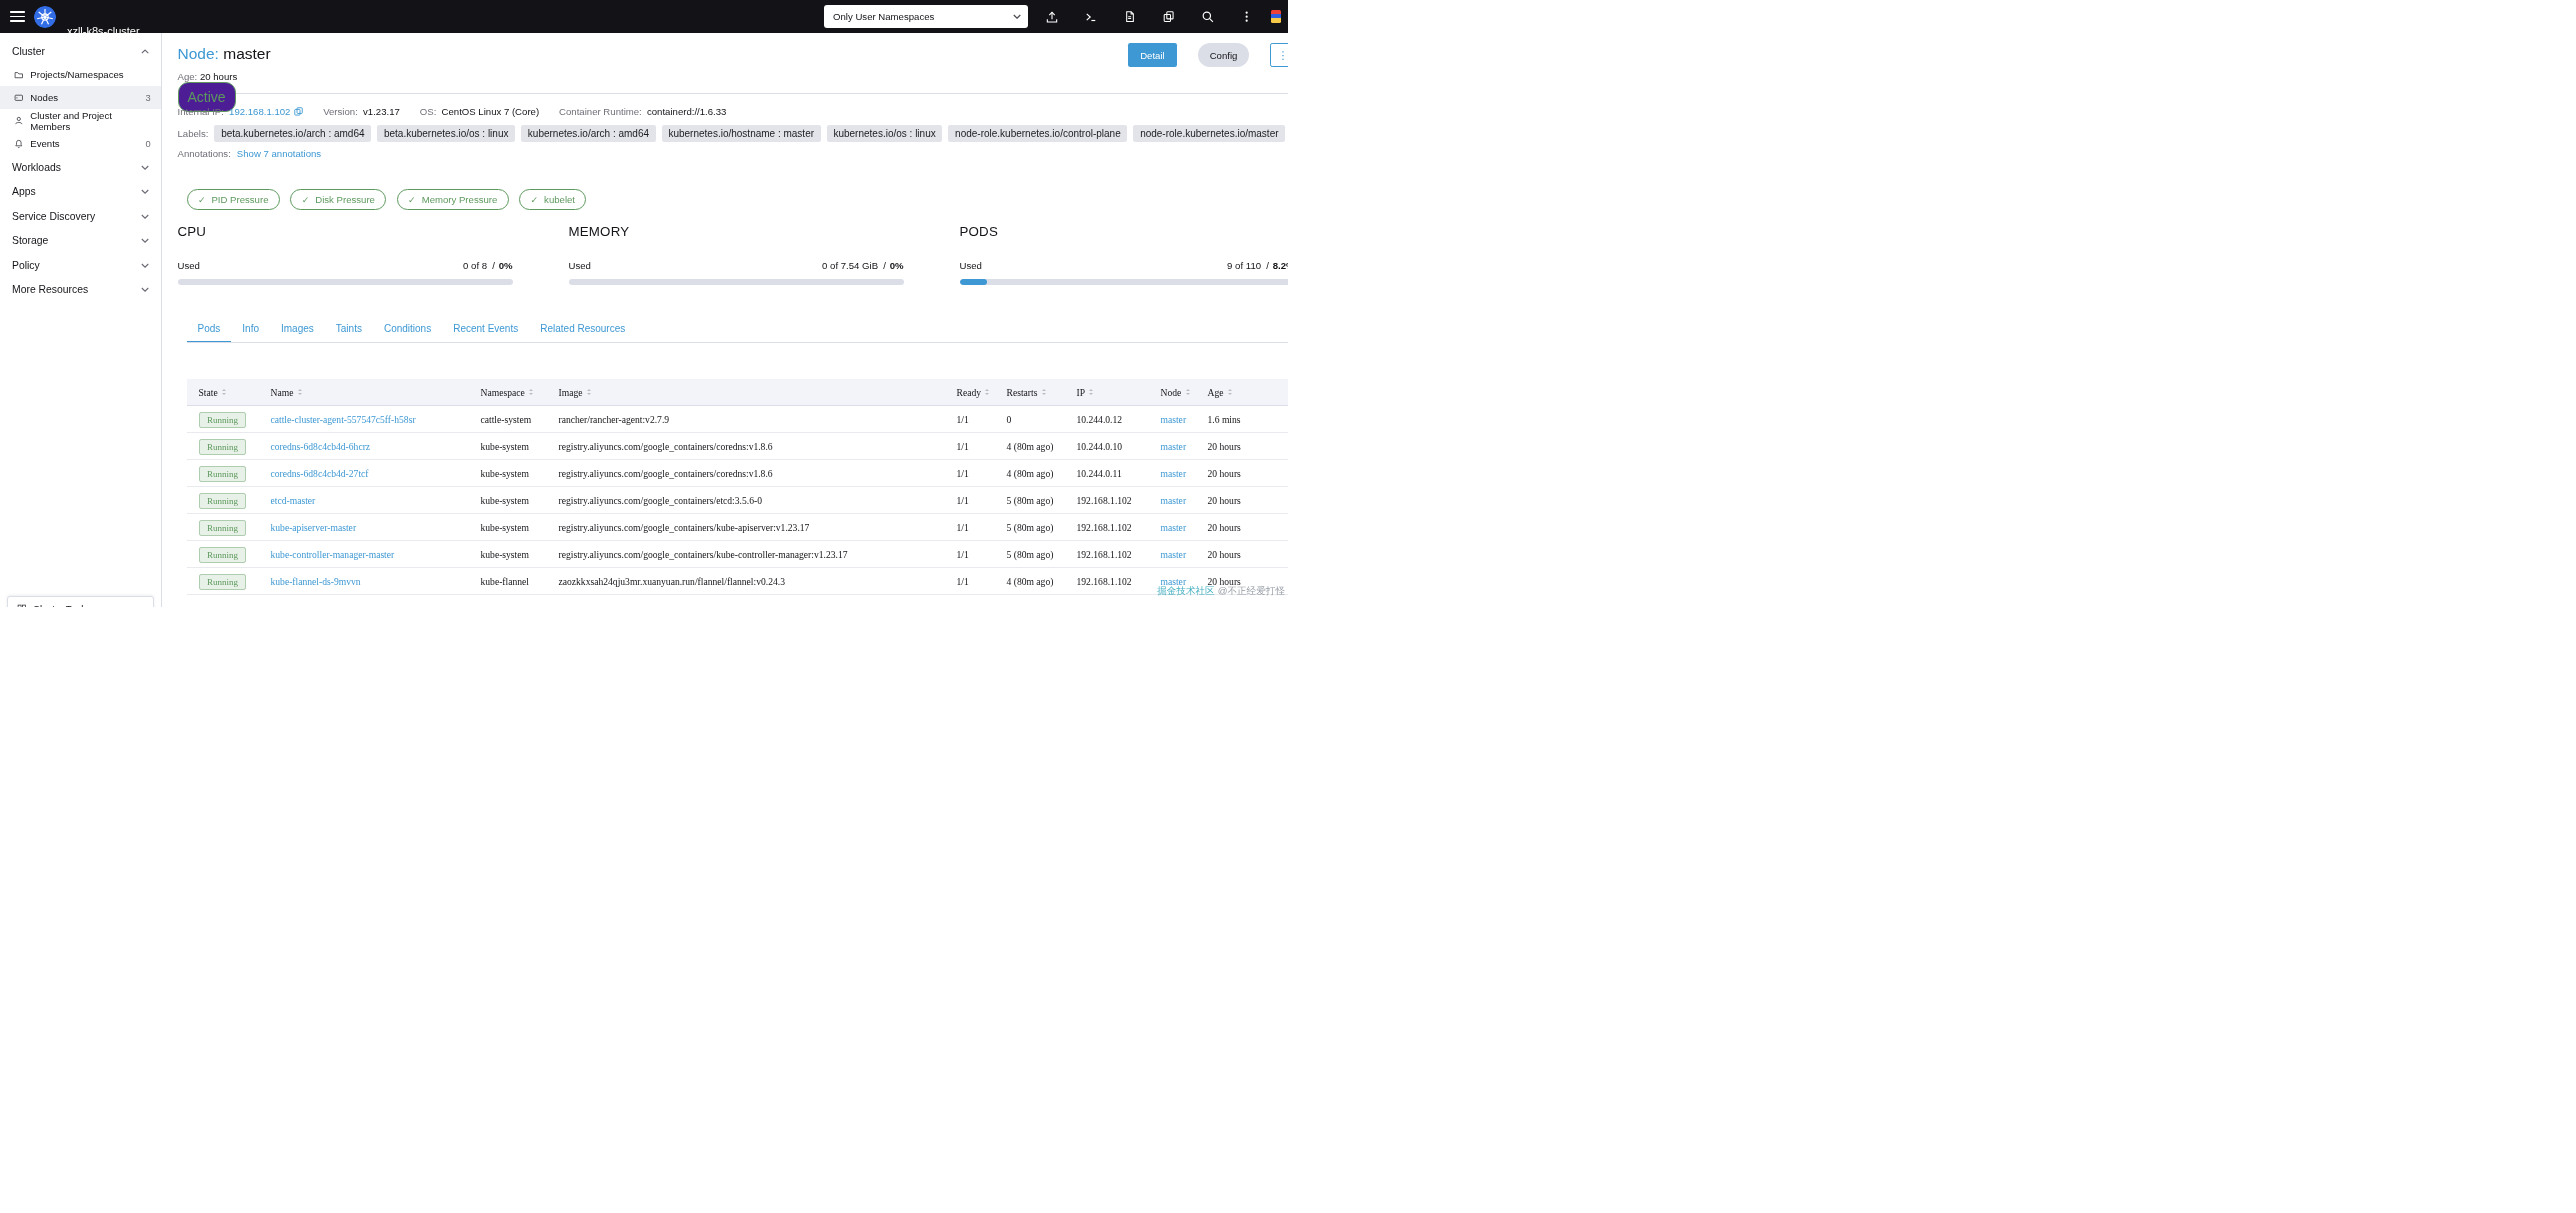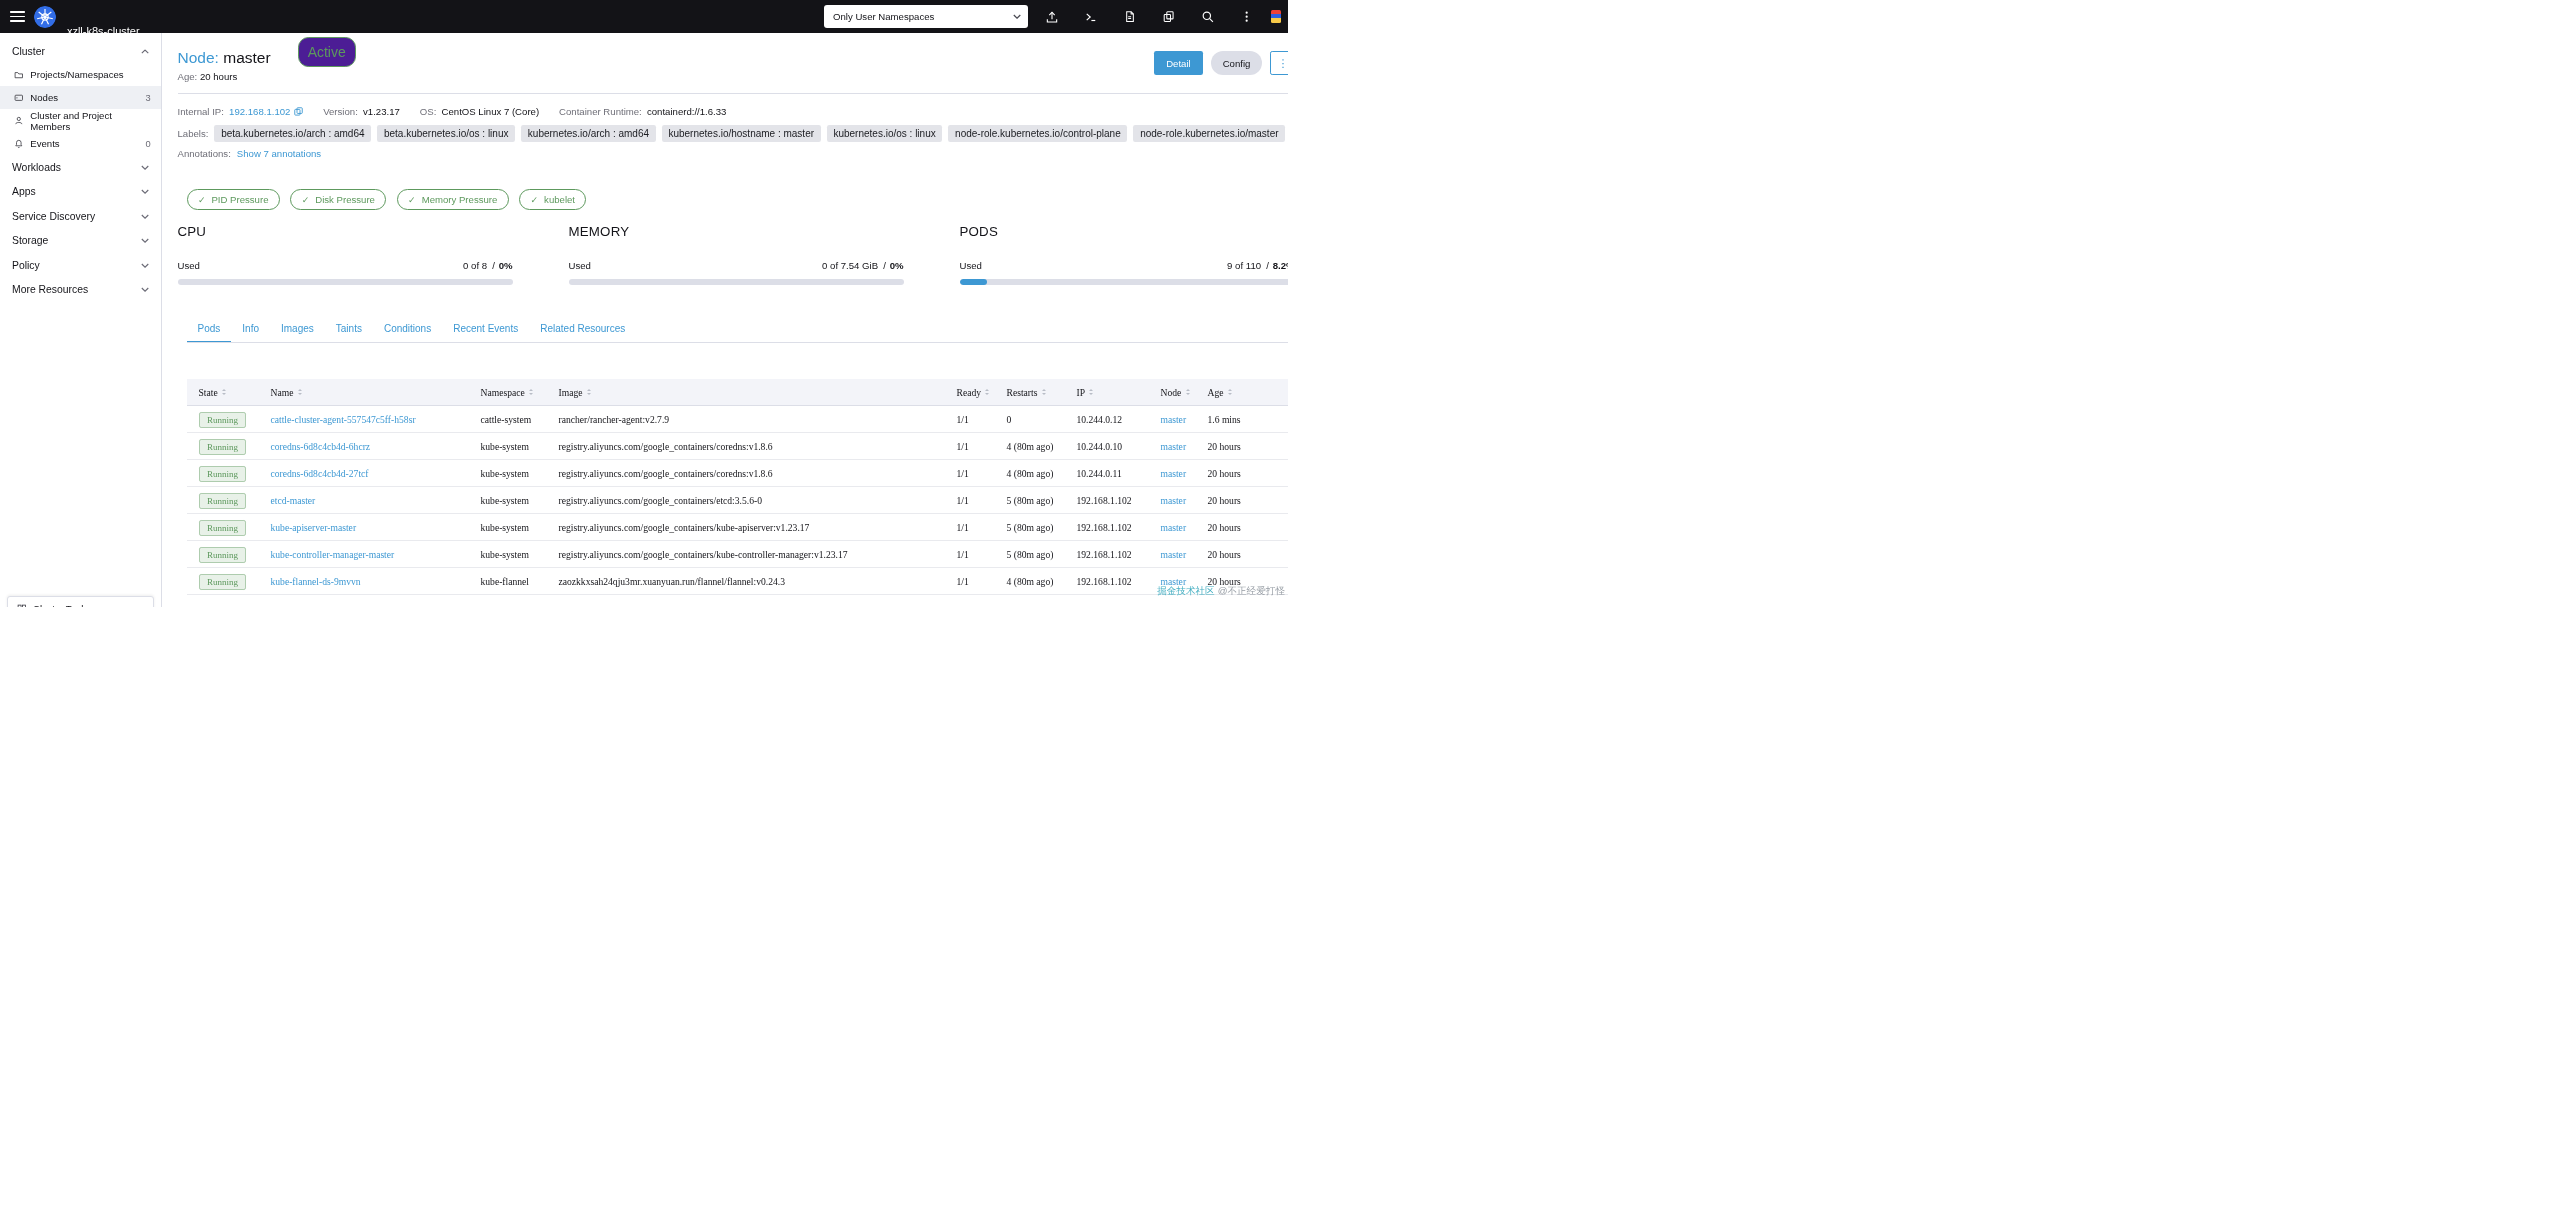--- a/index.html
+++ b/index.html
@@ -29,26 +29,26 @@
   .side-head { height:24.4px; display:flex; align-items:center; justify-content:space-between; padding:0 12px; font-size:10.4px; cursor:pointer; }
   .side-item { height:23px; display:flex; align-items:center; gap:6.7px; padding:0 10.4px 0 14px; font-size:9.6px; cursor:pointer; }
   .side-item.active { background:#eef0f4; }
   .side-item .cnt { margin-left:auto; color:#6c6c76; font-size:9.3px; }
   .side-item svg { flex:none; }
   .side-foot { position:absolute; left:7.4px; right:7.4px; bottom:-13.3px; height:24px; background:#fff;
     border:0.7px solid #dcdee7; border-radius:3px 3px 0 0; display:flex; align-items:center; gap:6px;
     padding:0 9px; font-size:9.6px; box-shadow:0 -0.7px 3px rgba(0,0,0,.07); cursor:pointer; }
   
   .main { flex:1; padding:12px 0 0 15.5px; position:relative; overflow:hidden; }
-  .title-row { display:flex; align-items:flex-end; gap:27px; height:22px; }
+  .title-row { display:flex; align-items:flex-start; gap:19px; height:22px;flex-direction:column; }
   .title { font-size:15.5px; white-space:nowrap; }
   .t-type { color:#3d98d3; }
   .t-name { color:#141419; margin-left:4.4px; }
   .status-pill { border:0.7px solid #5d995d; color:#5d995d; border-radius:10.4px; padding:6px 9px; font-size:14px; background:#4c1d95; }
-  .hdr-actions { position:absolute; top:18px; right:-7.4px; display:flex; gap:8px; }
+  .hdr-actions { position:absolute; top:10px; right:-7.4px; display:flex; gap:21px; }
   .btn { height:24.4px; border:none; border-radius:2.2px; font-size:9.6px; padding:0 12px; font-family:inherit; cursor:pointer; white-space:nowrap; }
   .btn-primary { background:#3d98d3; color:#fff; }
   .btn-secondary { background:#dcdee7; color:#141419;border-radius:12px; }
   .btn-kebab { width:25px; background:#fff; border:0.7px solid #3d98d3; color:#3d98d3; font-size:11px; padding:0; letter-spacing:0; }
   .age-row { margin-top:4.4px; font-size:9.6px; }
   .lbl { color:#6f6f78; }
   .val { color:#141419; }
   .divider { border:0; border-top:0.7px solid #dcdee7; margin:10.4px 0 0; }
   .info-row { margin-top:12px; display:flex; gap:20px; align-items:flex-start; }
   .info-item { display:flex; gap:5.2px; align-items:center; white-space:nowrap; }

